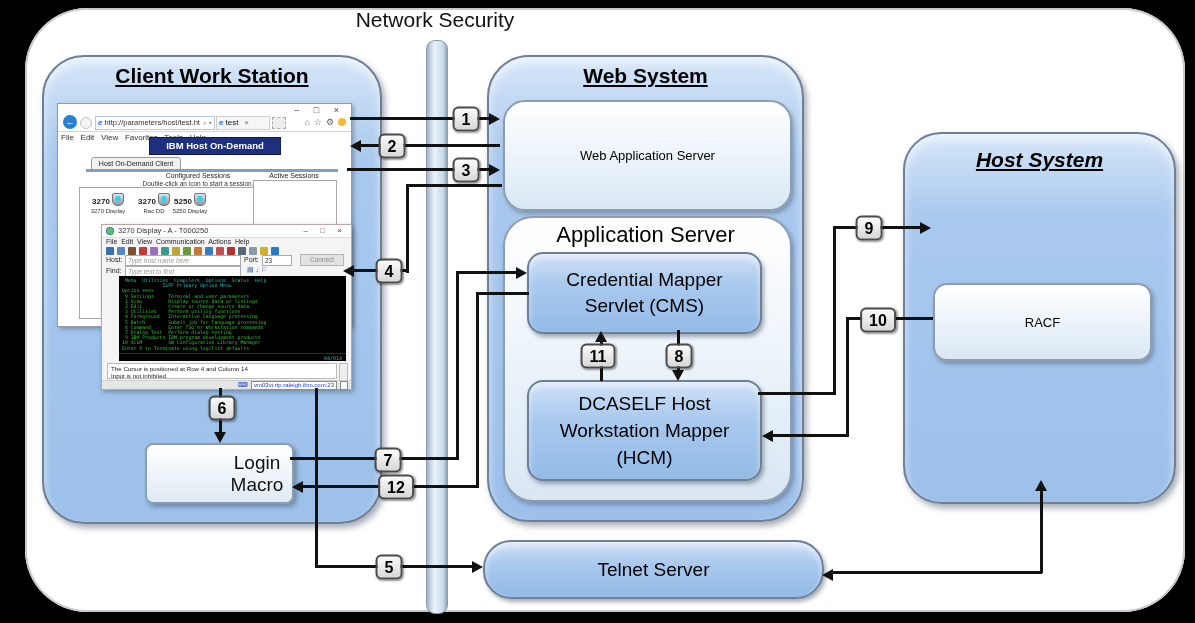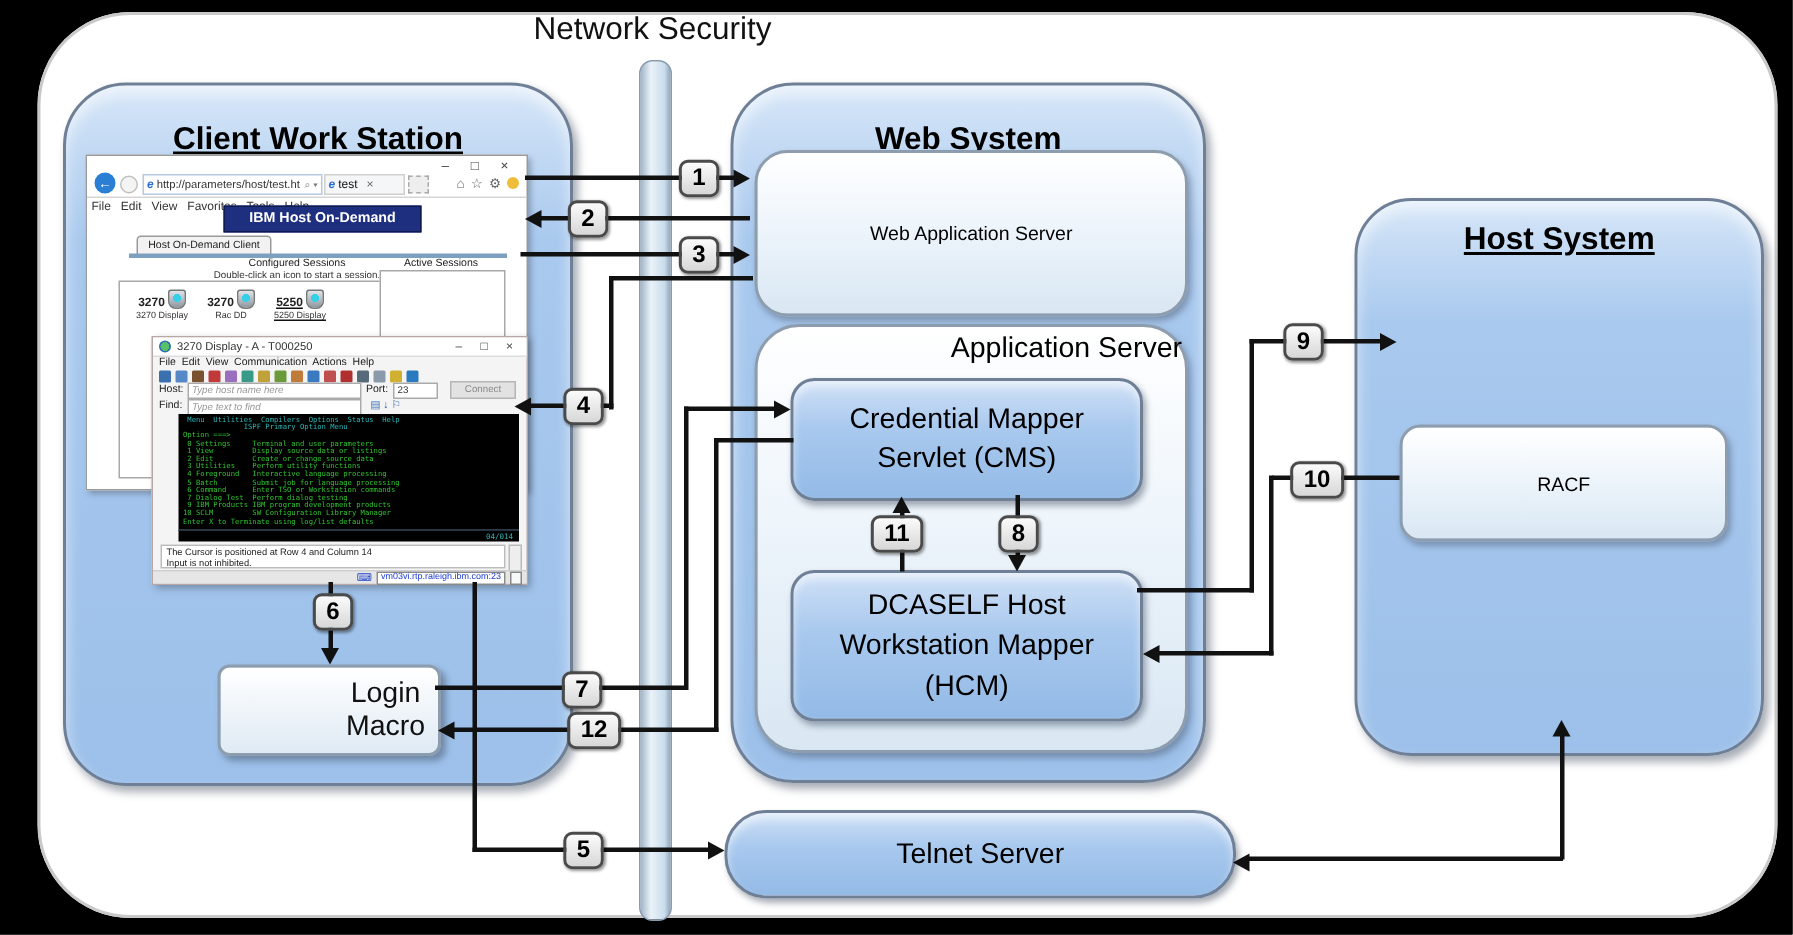--- a/index.html
+++ b/index.html
@@ -10,21 +10,21 @@
   .ns-label{position:absolute;left:320px;top:8px;width:230px;text-align:center;
             font-size:21px;color:#111;z-index:6;}
   .ns-bar{position:absolute;left:426px;top:40px;width:20px;height:572px;border-radius:9px;
           background:linear-gradient(90deg,#9fb4c6,#eaf2f9 35%,#c9dcec 80%,#8fa6ba);
           border:1px solid #8a9ab0;z-index:5;}
   
   .panel{position:absolute;border:2px solid #6f7f96;border-radius:42px;
          background:linear-gradient(180deg,#d6e6f8 0%,#a9c9ee 22%,#9cc0ea 100%);
          box-shadow:3px 4px 6px rgba(60,70,90,.45), inset 0 6px 10px rgba(255,255,255,.6);z-index:1;}
   .panel-title{width:100%;text-align:center;font-weight:bold;font-size:21px;
-               text-decoration:underline;padding-top:24px;color:#000;}
+               text-decoration:underline;padding-top:7px;color:#000;}
   
   .lightbox{position:absolute;border:2px solid #8e9dae;border-radius:18px;
             background:linear-gradient(180deg,#ffffff 0%,#eef5fb 45%,#d9e7f3 100%);
             box-shadow:2px 3px 4px rgba(60,70,90,.4);z-index:2;
             display:flex;align-items:center;justify-content:center;text-align:center;
             font-size:13px;color:#000;}
   .midbox{position:absolute;border:2px solid #6f7f96;border-radius:16px;
           background:linear-gradient(180deg,#cfe0f6 0%,#a9c9ee 40%,#93bae6 100%);
           box-shadow:2px 3px 4px rgba(60,70,90,.45), inset 0 4px 6px rgba(255,255,255,.55);z-index:2;
           display:flex;align-items:center;justify-content:center;text-align:center;
@@ -115,21 +115,21 @@
   .t-bottom{position:absolute;left:0;top:155px;width:100%;height:9px;background:#e6e6e6;border-top:1px solid #cfcfcf;
             display:flex;justify-content:flex-end;align-items:center;gap:3px;padding-right:3px;box-sizing:border-box;}
   .kbd-ico{color:#2244cc;font-size:7px;}
   .t-link{border:1px solid #8a8a8a;background:#fff;color:#1a3bd1;font-size:6px;line-height:7px;padding:0 2px;white-space:nowrap;}
   .pg-ico{width:6px;height:7px;border:1px solid #888;background:#f8f8f8;display:inline-block;}
   
   .login{position:absolute;left:145px;top:443px;width:145px;height:57px;border:2px solid #8e9dae;border-radius:8px;
          background:linear-gradient(180deg,#ffffff,#dfeaf4);box-shadow:3px 3px 4px rgba(60,70,90,.45);z-index:2;
          display:flex;align-items:center;justify-content:flex-end;text-align:center;font-size:19px;line-height:22px;}
   .login-text{width:70px;}
-  .apps-label{position:absolute;left:503px;top:222px;width:285px;text-align:right;font-size:19px;color:#000;z-index:3;}
+  .apps-label{position:absolute;left:503px;top:222px;width:285px;text-align:center;font-size:22px;color:#000;z-index:3;}
   .cms-text,.hcm-text{width:200px;}
 </style>
 </head>
 <body>
 
 <div class="stage">
   <div class="page"></div>
 
   <div class="ns-label">Network Security</div>
   <div class="ns-bar"></div>
@@ -166,21 +166,21 @@
     <div class="act-label">Active Sessions</div>
     <div class="sess-panel">
       <div class="sess" style="left:6px;">
         <div class="sess-top"><span>3270</span><span class="shield"></span></div>
         <div class="sess-label">3270 Display</div>
       </div>
       <div class="sess" style="left:52px;">
         <div class="sess-top"><span>3270</span><span class="shield"></span></div>
         <div class="sess-label">Rac DD</div>
       </div>
-      <div class="sess" style="left:98px;text-decoration:underline;">
+      <div class="sess" style="left:88px;">
         <div class="sess-top"><span>5250</span><span class="shield"></span></div>
         <div class="sess-label">5250 Display</div>
       </div>
     </div>
     <div class="act-panel"></div>
   </div>
 
   <div class="term">
     <div class="t-title">
       <span class="t-ico"></span>
@@ -256,21 +256,21 @@
   <div class="lightbox" style="left:503px;top:216px;width:285px;height:282px;border-radius:30px;align-items:flex-start;"></div>
   <div class="apps-label">Application Server</div>
   <div class="midbox" style="left:527px;top:252px;width:231px;height:78px;">
     <div class="cms-text">Credential Mapper Servlet (CMS)</div>
   </div>
   <div class="midbox" style="left:527px;top:380px;width:231px;height:97px;line-height:27px;">
     <div class="hcm-text">DCASELF Host Workstation Mapper (HCM)</div>
   </div>
 
   <div class="panel" style="left:903px;top:132px;width:269px;height:368px;border-radius:38px;">
-    <div class="panel-title" style="padding-top:14px;">Host System</div>
+    <div class="panel-title" style="padding-top:14px;font-style:italic;">Host System</div>
   </div>
   <div class="lightbox" style="left:933px;top:283px;width:215px;height:74px;border-radius:14px;">
     <span>RACF</span>
   </div>
 
   <div class="midbox" style="left:483px;top:540px;width:337px;height:55px;border-radius:28px;">
     <span>Telnet Server</span>
   </div>
 
   <div class="ln" style="left:350px;top:117px;width:142px;height:3px;"></div>

